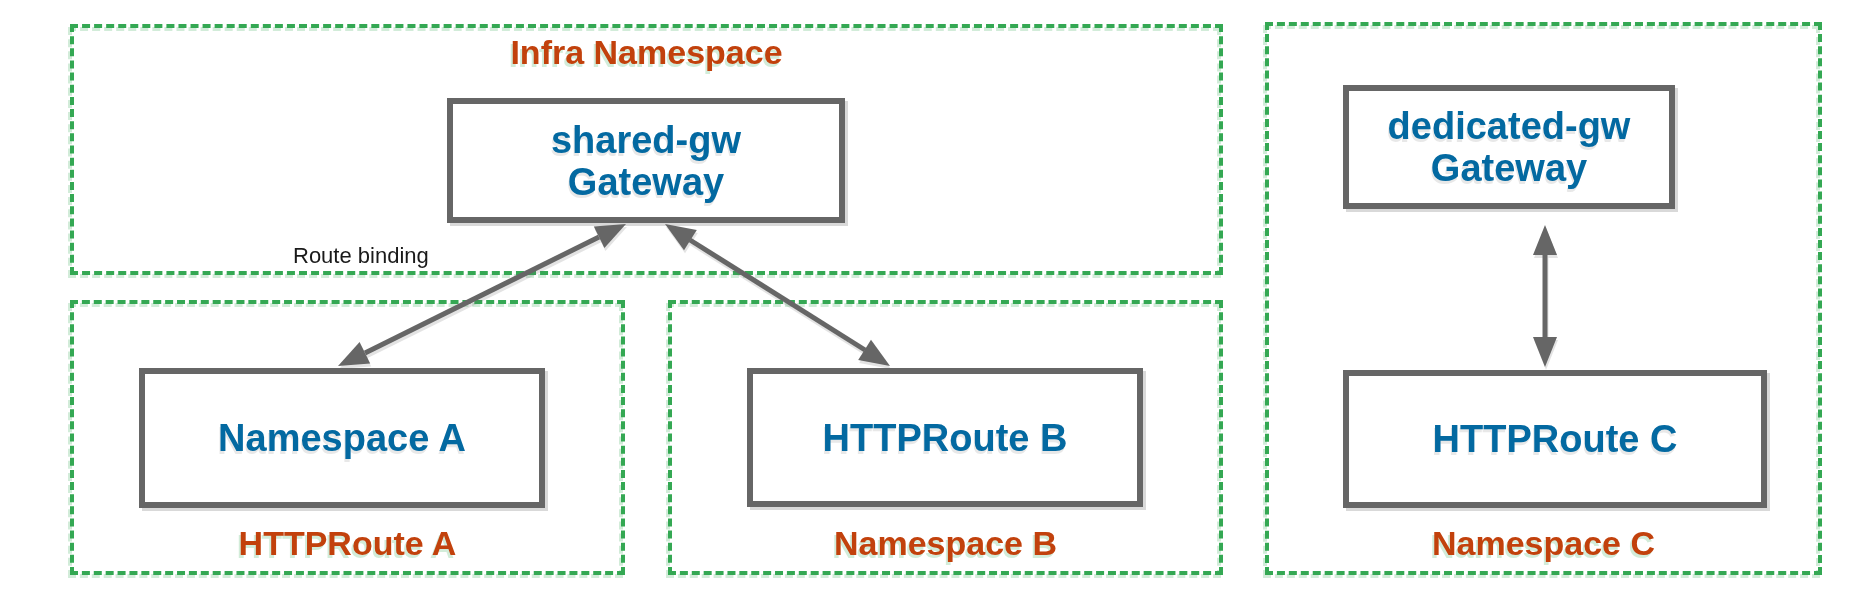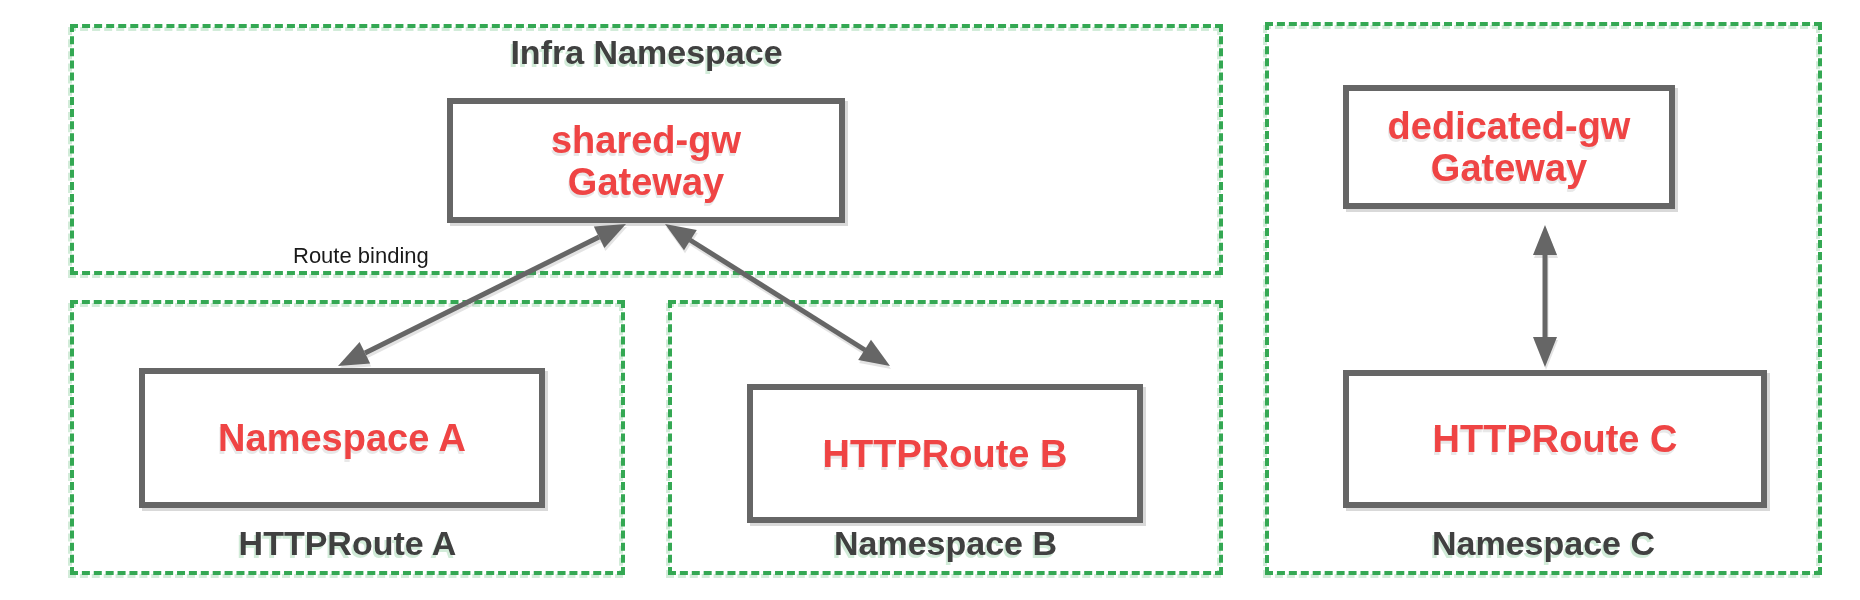--- a/index.html
+++ b/index.html
@@ -17,41 +17,41 @@
     position: absolute;
     box-sizing: border-box;
     border: 4px dashed #34a853;
     filter: drop-shadow(-2px 3px 0 rgba(52,168,83,0.22));
     z-index: 1;
   }
   .ns-label {
     position: absolute;
     left: 0; right: 0;
     text-align: center;
-    color: #404040;
+    color: #c2410c;
     font-weight: bold;
     font-size: 34px;
     line-height: 40px;
     white-space: nowrap;
   }
   .ns-label-top    { top: 4px; }
   .ns-label-bottom { bottom: 8px; }
 
   
   .node {
     position: absolute;
     box-sizing: border-box;
     border: 6px solid #666666;
     background: #ffffff;
     box-shadow: 3px 3px 0 rgba(102,102,102,0.25);
     display: flex;
     flex-direction: column;
     align-items: center;
     justify-content: center;
-    color: #ef4444;
+    color: #0369a1;
     font-weight: bold;
     font-size: 38px;
     line-height: 42px;
     text-align: center;
     text-shadow: -1px 3px 0 rgba(102,102,102,0.15);
     z-index: 2;
     white-space: nowrap;
   }
 
   .edge-label {
@@ -100,21 +100,21 @@
 
   <div class="node" style="left:447px; top:98px; width:398px; height:125px;">
     <div>shared-gw</div>
     <div>Gateway</div>
   </div>
 
   <div class="node" style="left:139px; top:368px; width:406px; height:140px;">
     <div>Namespace A</div>
   </div>
 
-  <div class="node" style="left:747px; top:368px; width:396px; height:139px;margin-top:16px;">
+  <div class="node" style="left:747px; top:368px; width:396px; height:139px;">
     <div>HTTPRoute B</div>
   </div>
 
   <div class="node" style="left:1343px; top:85px; width:332px; height:124px;">
     <div>dedicated-gw</div>
     <div>Gateway</div>
   </div>
 
   <div class="node" style="left:1343px; top:370px; width:424px; height:138px;">
     <div>HTTPRoute C</div>

